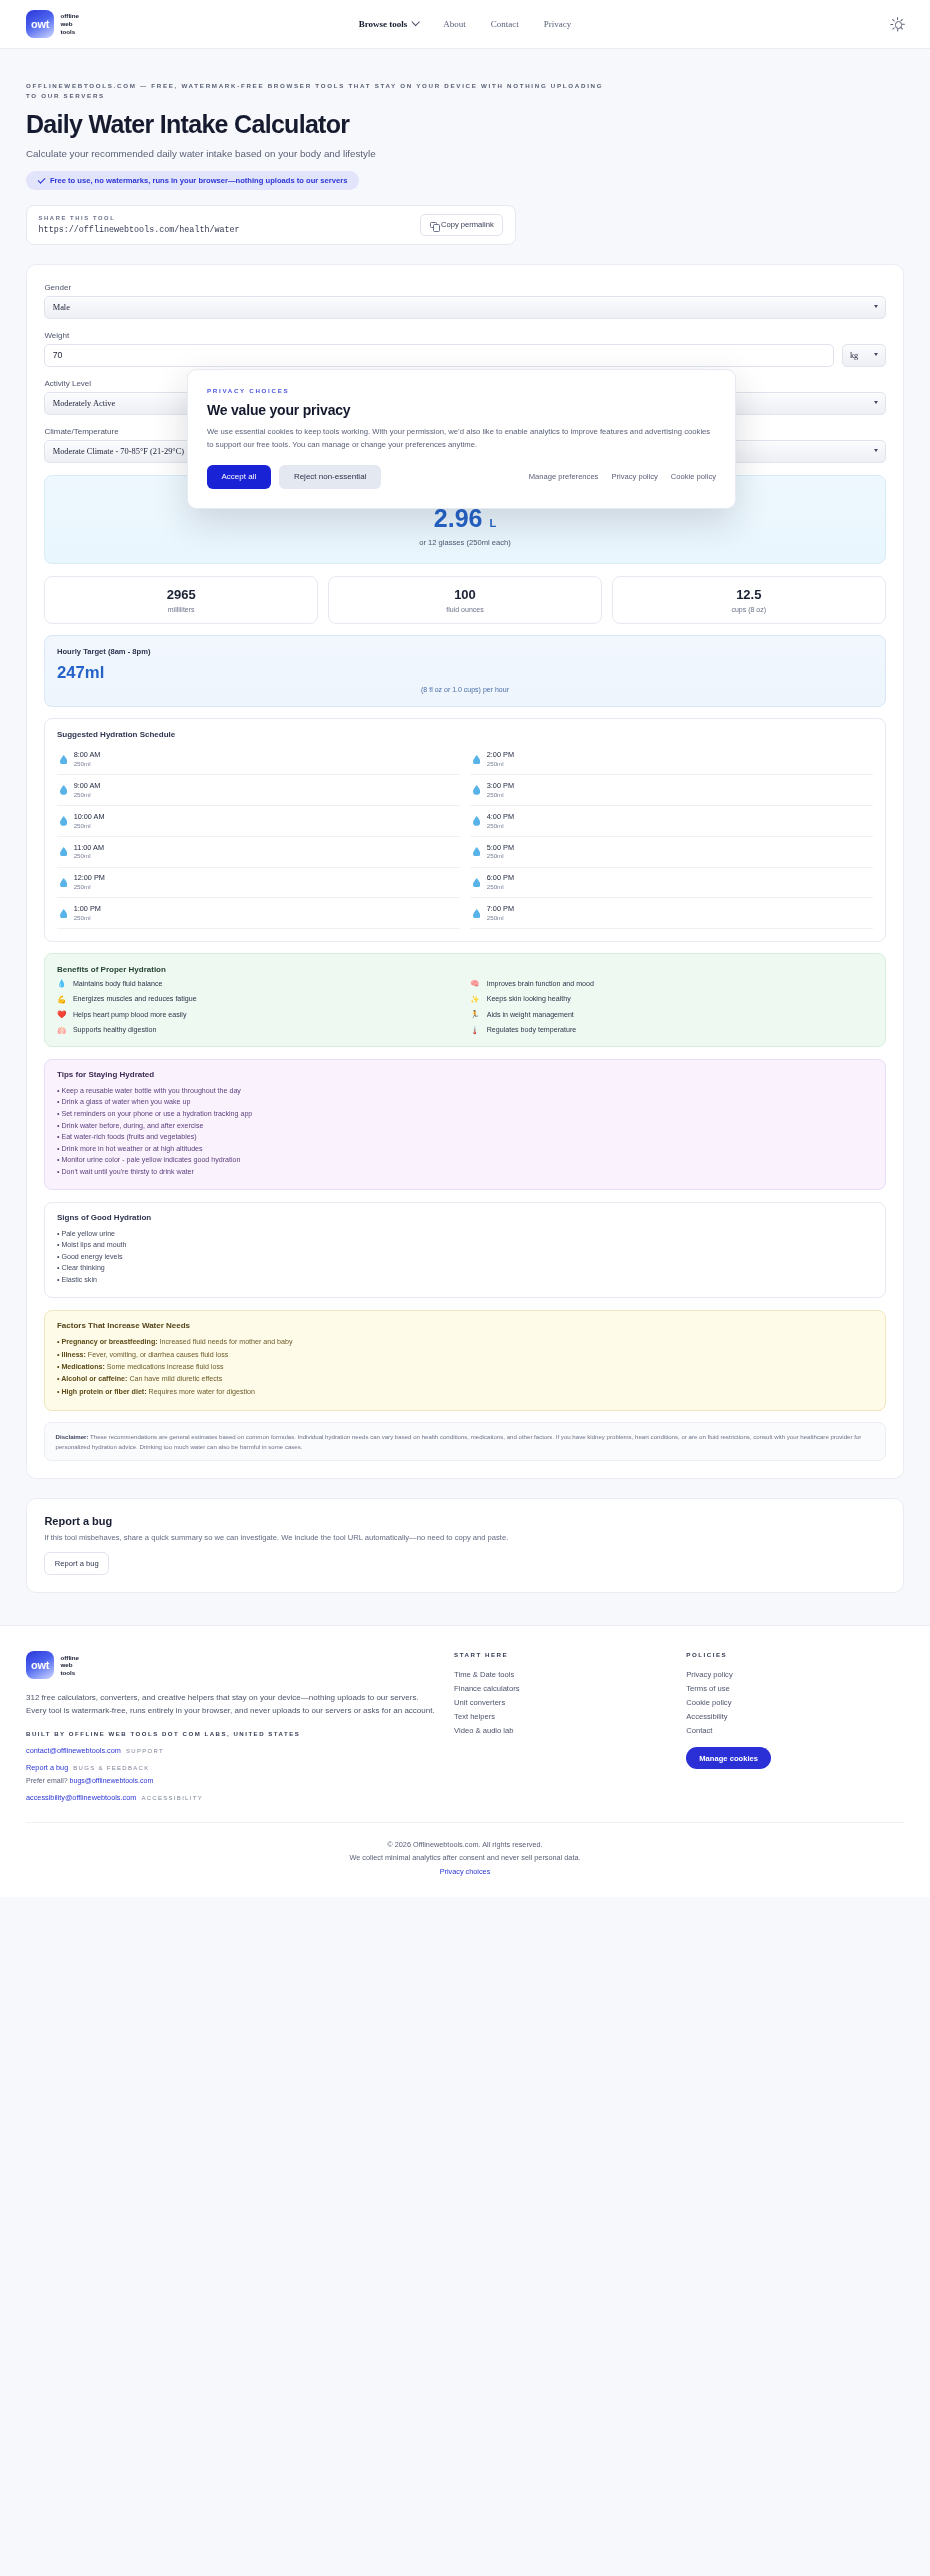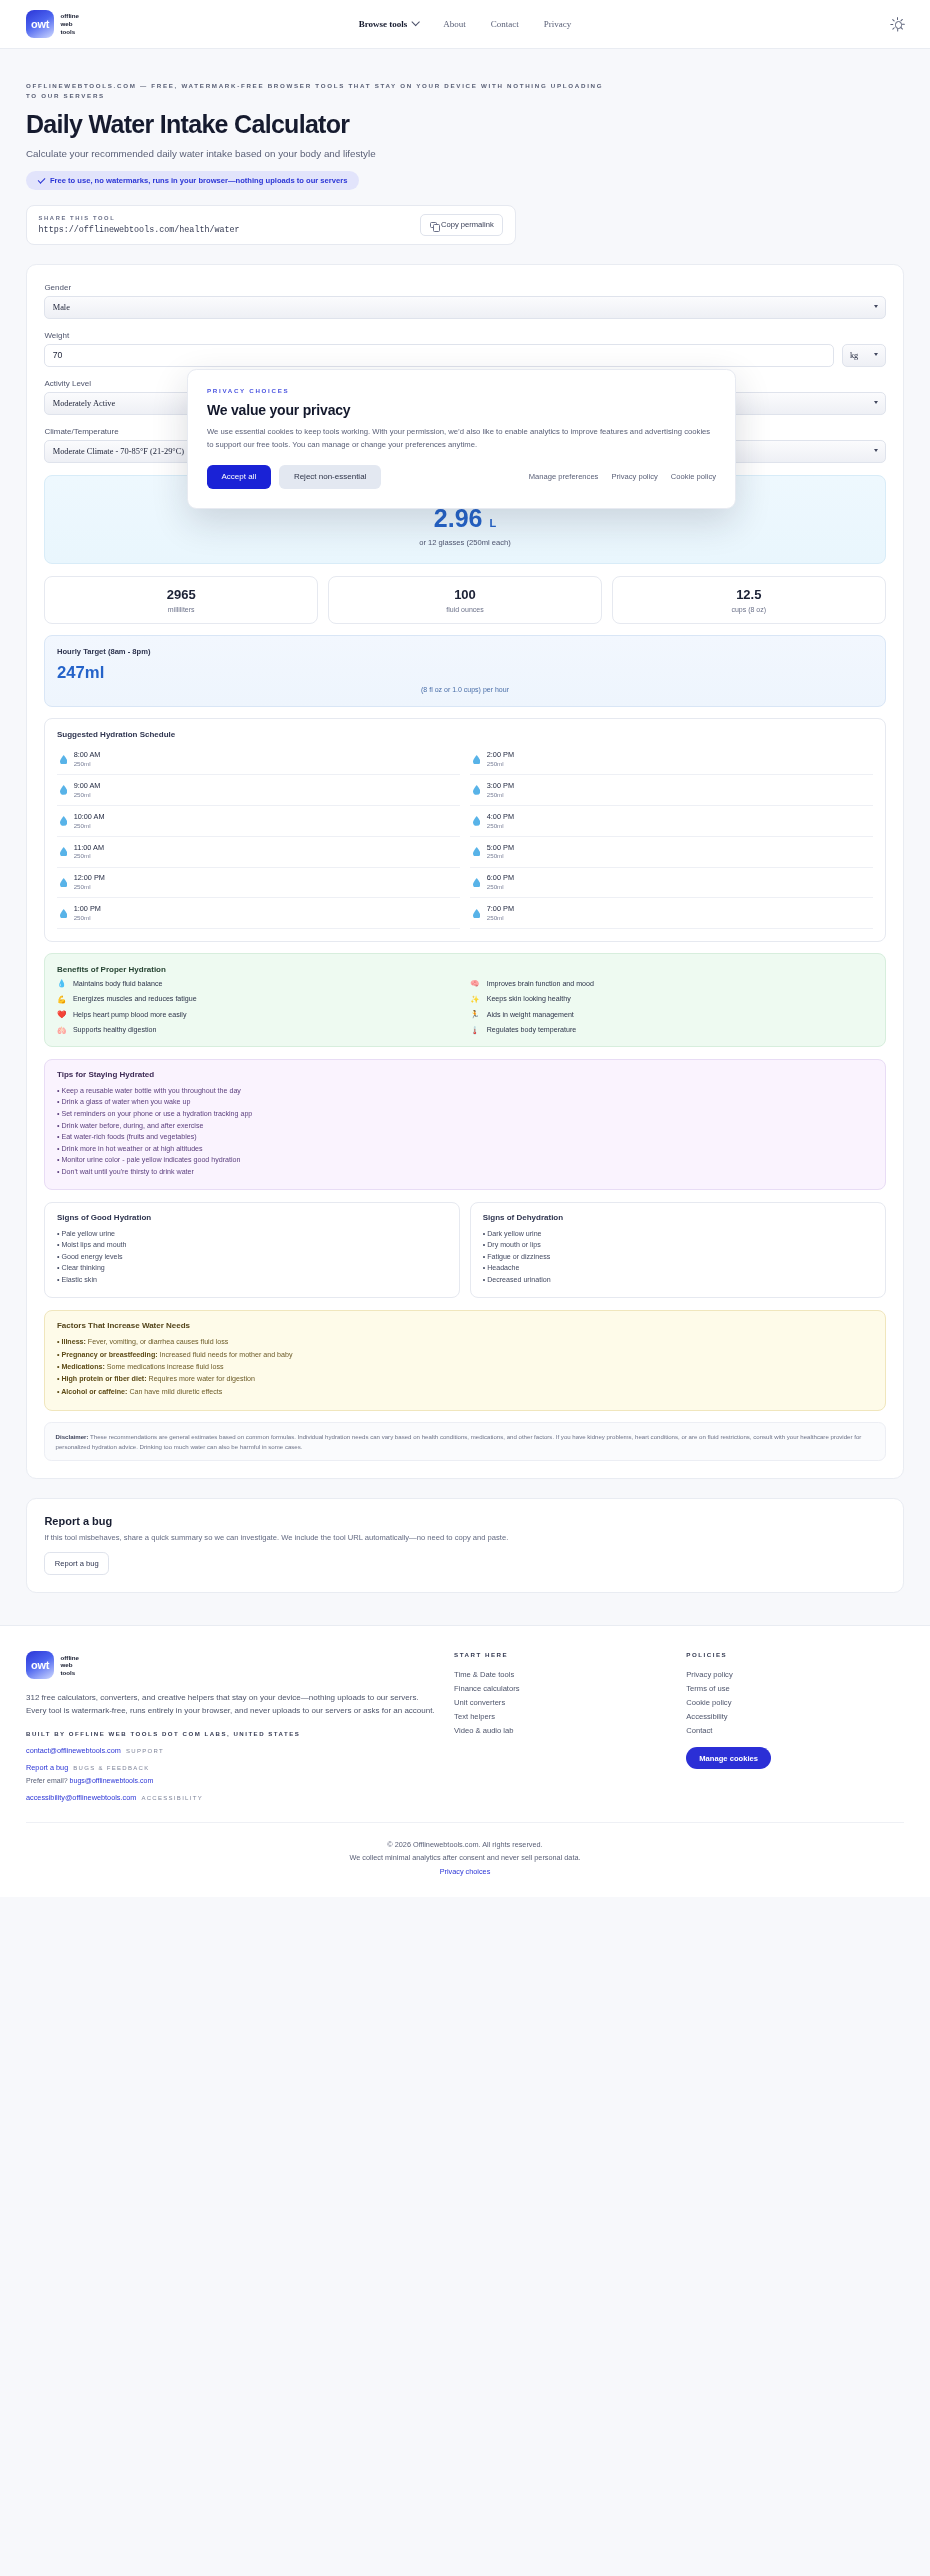--- a/index.html
+++ b/index.html
@@ -494,40 +494,30 @@
       <div class="sign">
         <div class="panel-t">Signs of Good Hydration</div>
         <ul id="signs-0">
             <li>• Pale yellow urine</li>
             <li>• Moist lips and mouth</li>
             <li>• Good energy levels</li>
             <li>• Clear thinking</li>
             <li>• Elastic skin</li>
           </ul>
       </div>
-      <div class="sign">
-        <div class="panel-t">Signs of Dehydration</div>
-        <ul id="signs-1">
-            <li>• Dark yellow urine</li>
-            <li>• Dry mouth or lips</li>
-            <li>• Fatigue or dizziness</li>
-            <li>• Headache</li>
-            <li>• Decreased urination</li>
-          </ul>
-      </div>
     </div>
 
     <div class="factors">
       <div class="panel-t">Factors That Increase Water Needs</div>
       <div id="factors-list">
+          <div class="frow"><b>• Pregnancy or breastfeeding:</b><span> Increased fluid needs for mother and baby</span></div>
           <div class="frow"><b>• Illness:</b><span> Fever, vomiting, or diarrhea causes fluid loss</span></div>
-          <div class="frow"><b>• Pregnancy or breastfeeding:</b><span> Increased fluid needs for mother and baby</span></div>
           <div class="frow"><b>• Medications:</b><span> Some medications increase fluid loss</span></div>
+          <div class="frow"><b>• Alcohol or caffeine:</b><span> Can have mild diuretic effects</span></div>
           <div class="frow"><b>• High protein or fiber diet:</b><span> Requires more water for digestion</span></div>
-          <div class="frow"><b>• Alcohol or caffeine:</b><span> Can have mild diuretic effects</span></div>
         </div>
     </div>
 
     <div class="disc">
       <b>Disclaimer:</b><span> These recommendations are general estimates based on common formulas. Individual hydration needs can vary based on health conditions, medications, and other factors. If you have kidney problems, heart conditions, or are on fluid restrictions, consult with your healthcare provider for personalized hydration advice. Drinking too much water can also be harmful in some cases.</span>
     </div>
   </div>
 
   <div class="bugcard">
     <div class="bug-t">Report a bug</div>

